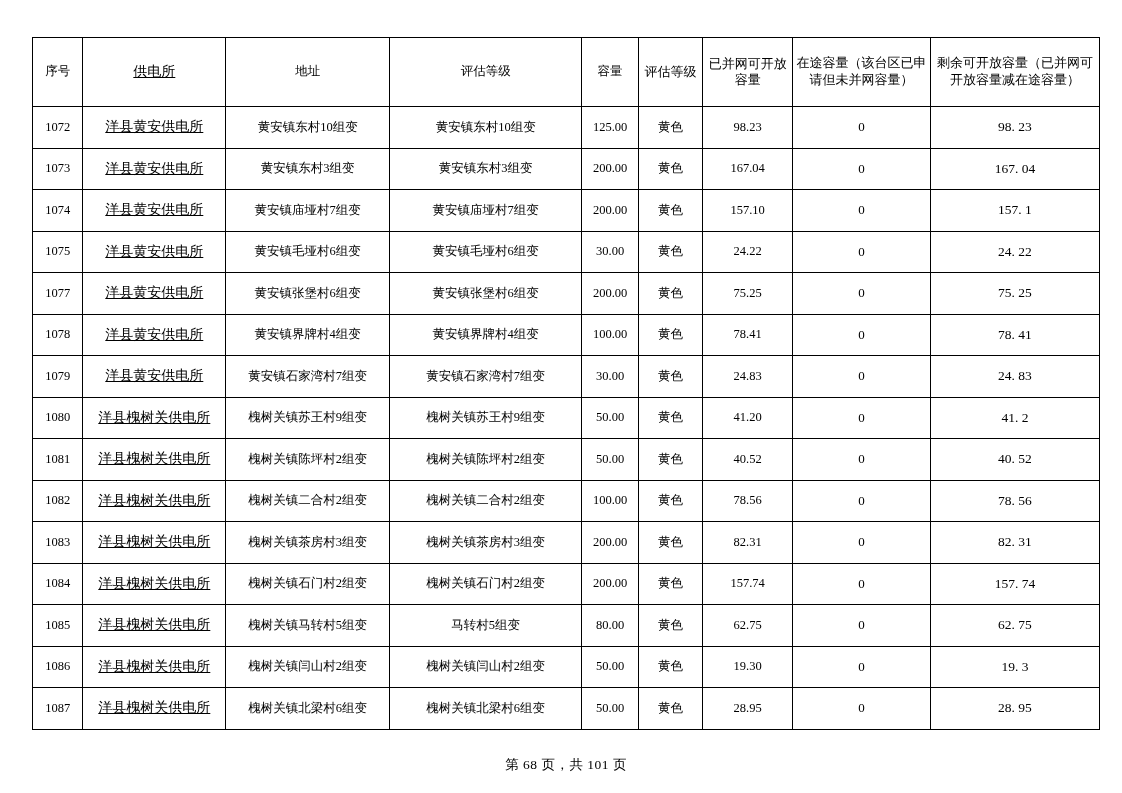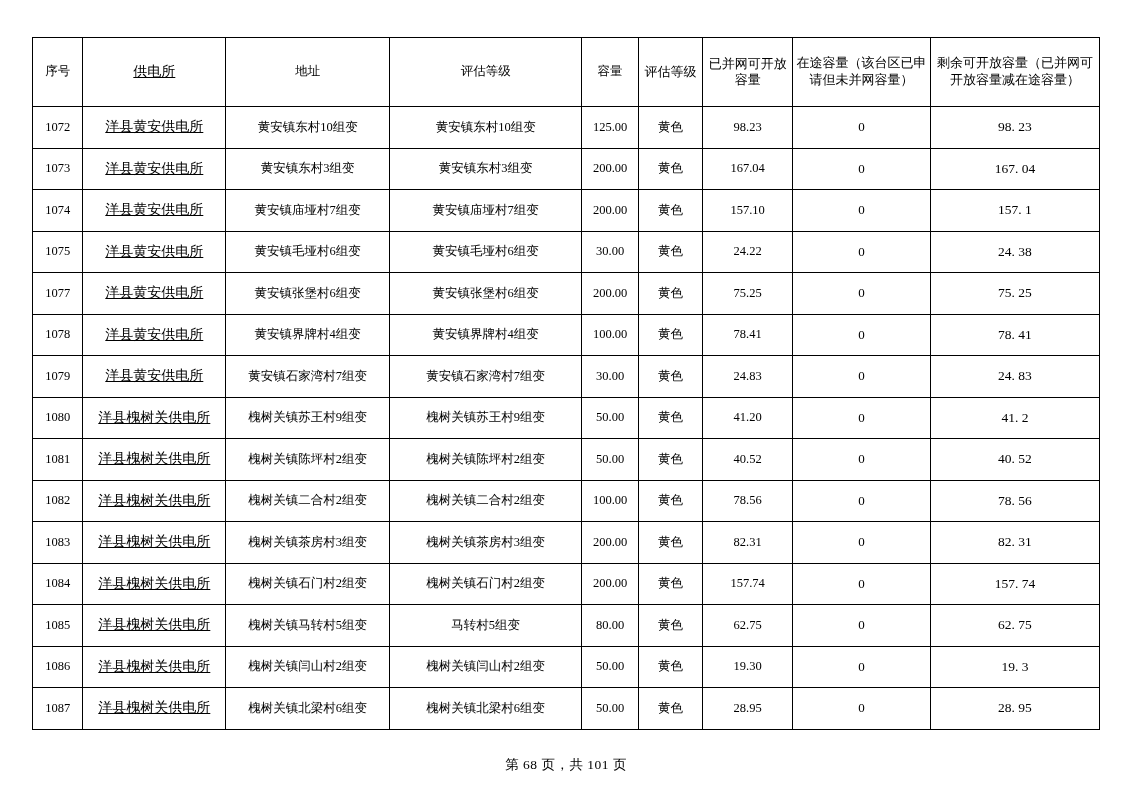--- a/index.html
+++ b/index.html
@@ -136,21 +136,21 @@
         </tr>
         <tr>
           <td class="c-seq">1075</td>
           <td class="c-office">洋县黄安供电所</td>
           <td class="c-addr">黄安镇毛垭村6组变</td>
           <td class="c-name">黄安镇毛垭村6组变</td>
           <td class="c-cap">30.00</td>
           <td class="c-level">黄色</td>
           <td class="c-open">24.22</td>
           <td class="c-transit">0</td>
-          <td class="c-remain">24. 38</td>
+          <td class="c-remain">24. 22</td>
         </tr>
         <tr>
           <td class="c-seq">1077</td>
           <td class="c-office">洋县黄安供电所</td>
           <td class="c-addr">黄安镇张堡村6组变</td>
           <td class="c-name">黄安镇张堡村6组变</td>
           <td class="c-cap">200.00</td>
           <td class="c-level">黄色</td>
           <td class="c-open">75.25</td>
           <td class="c-transit">0</td>

